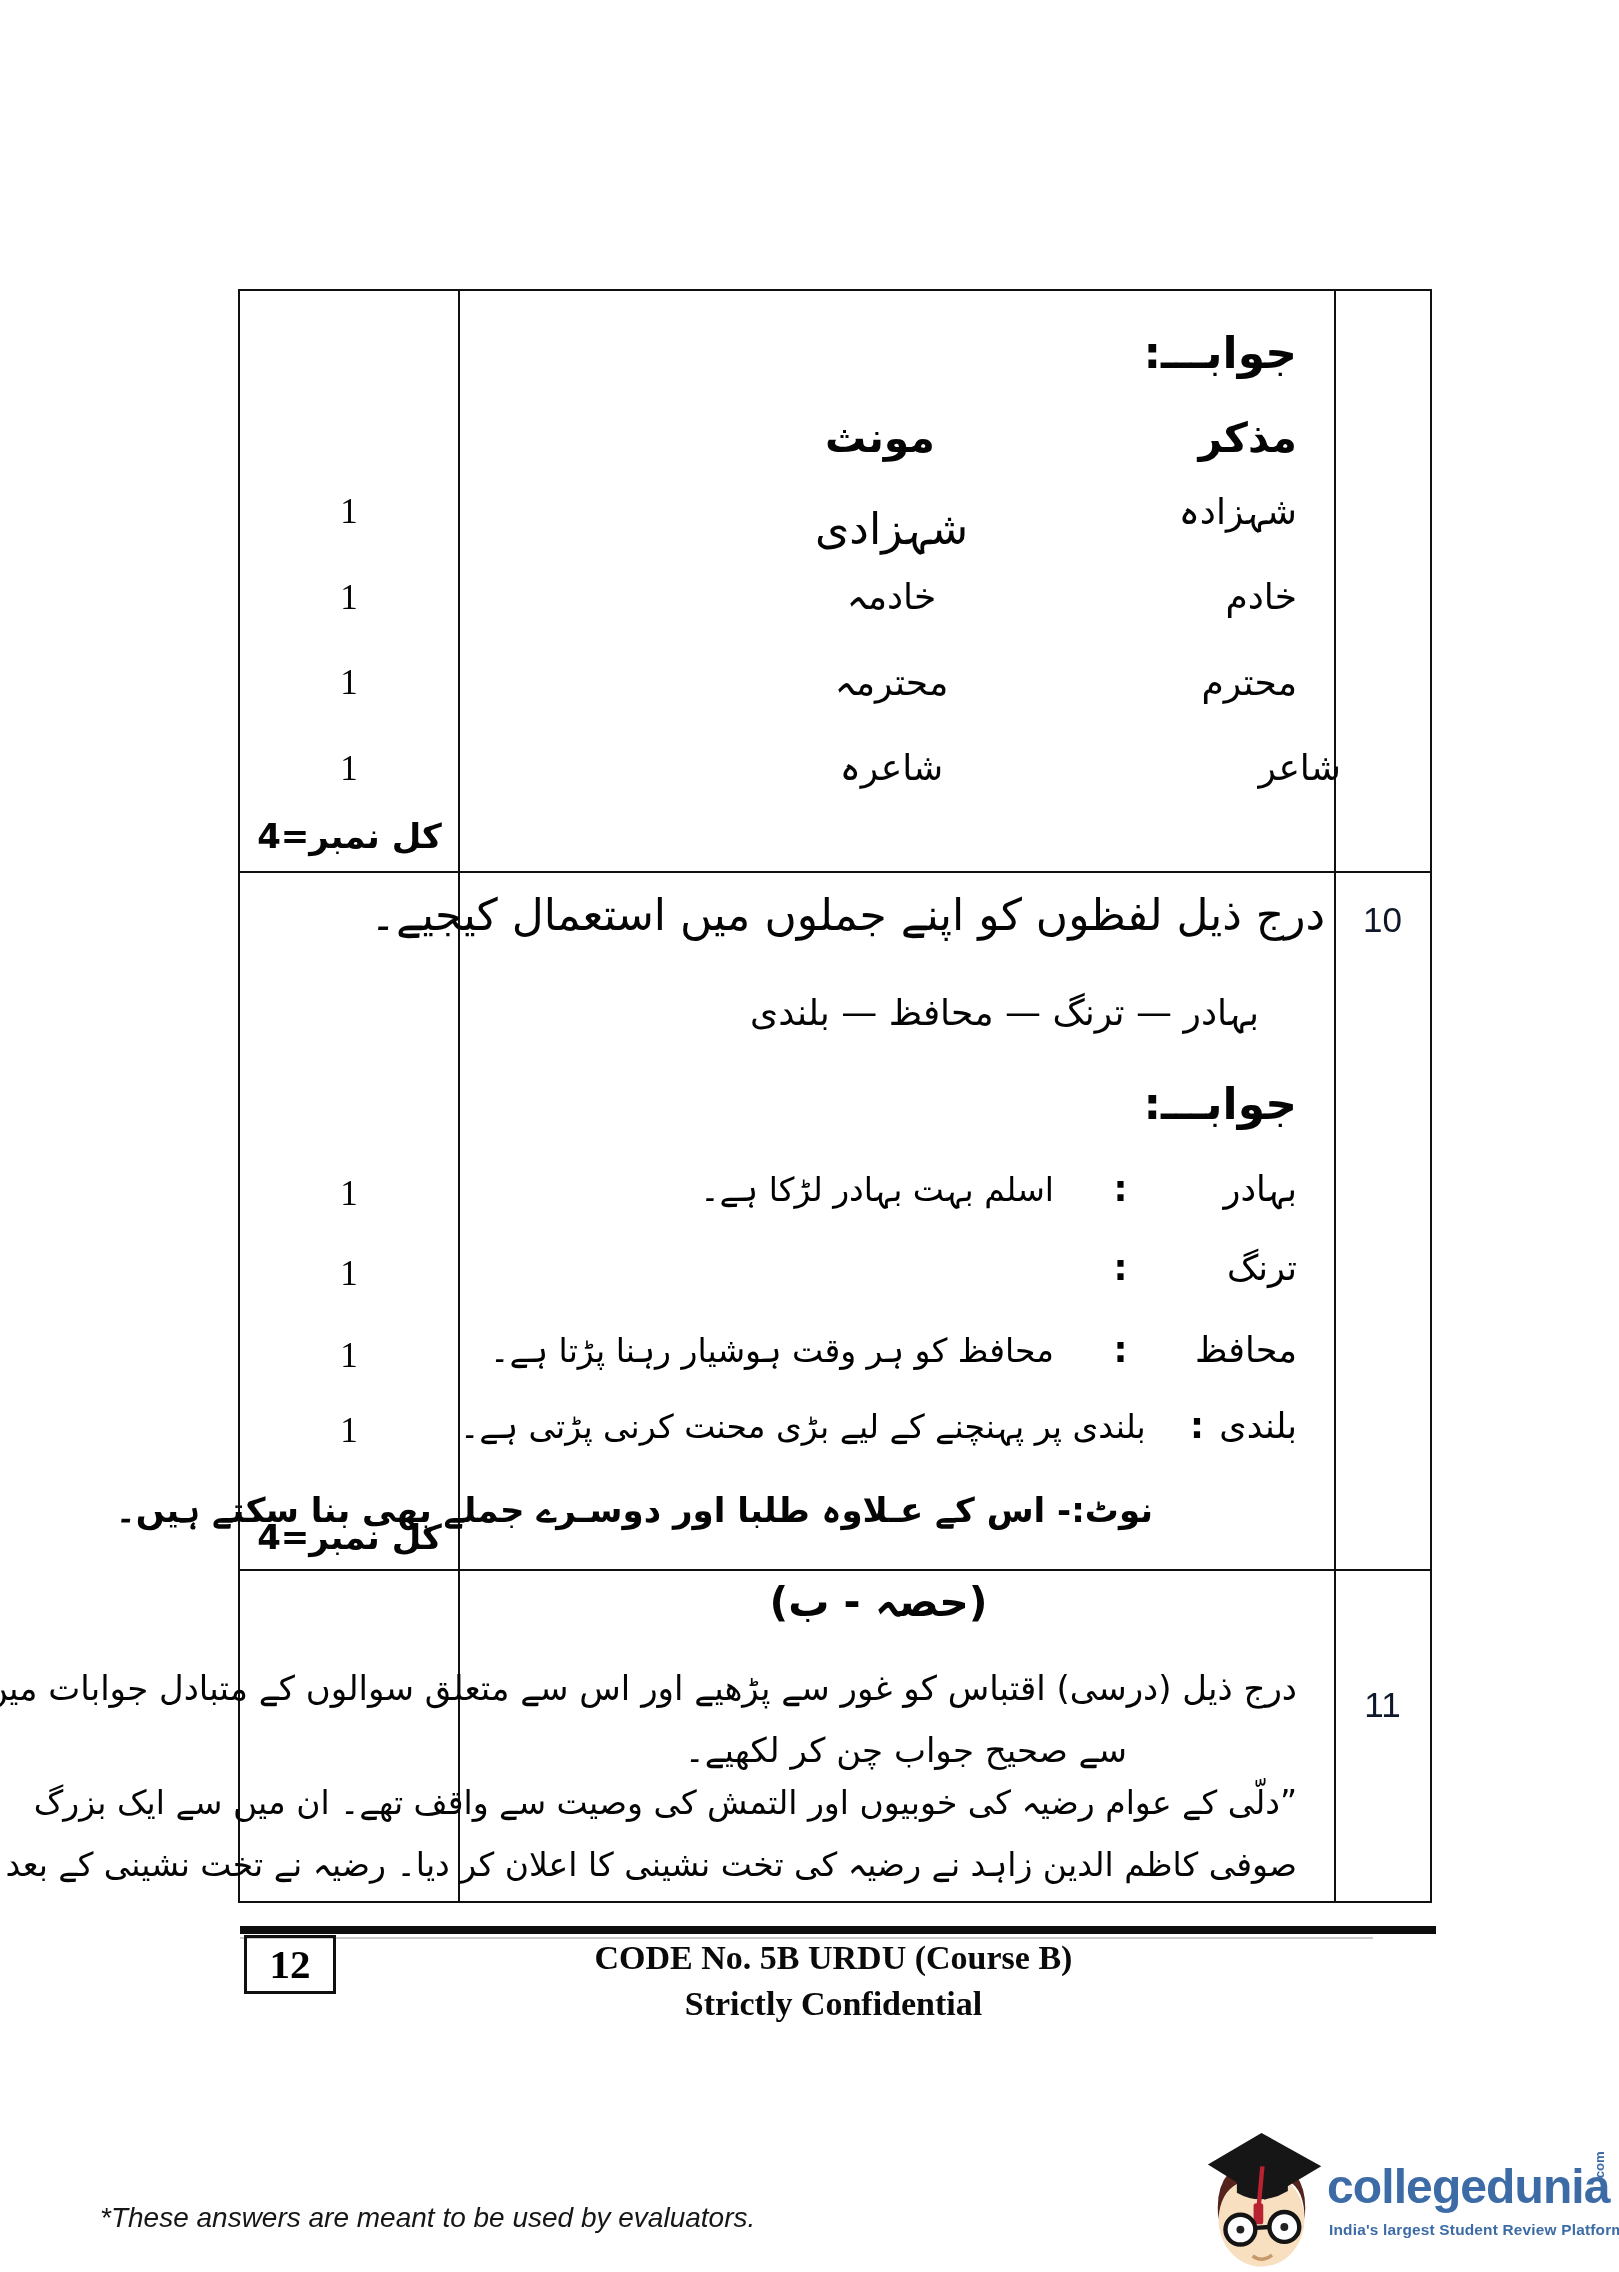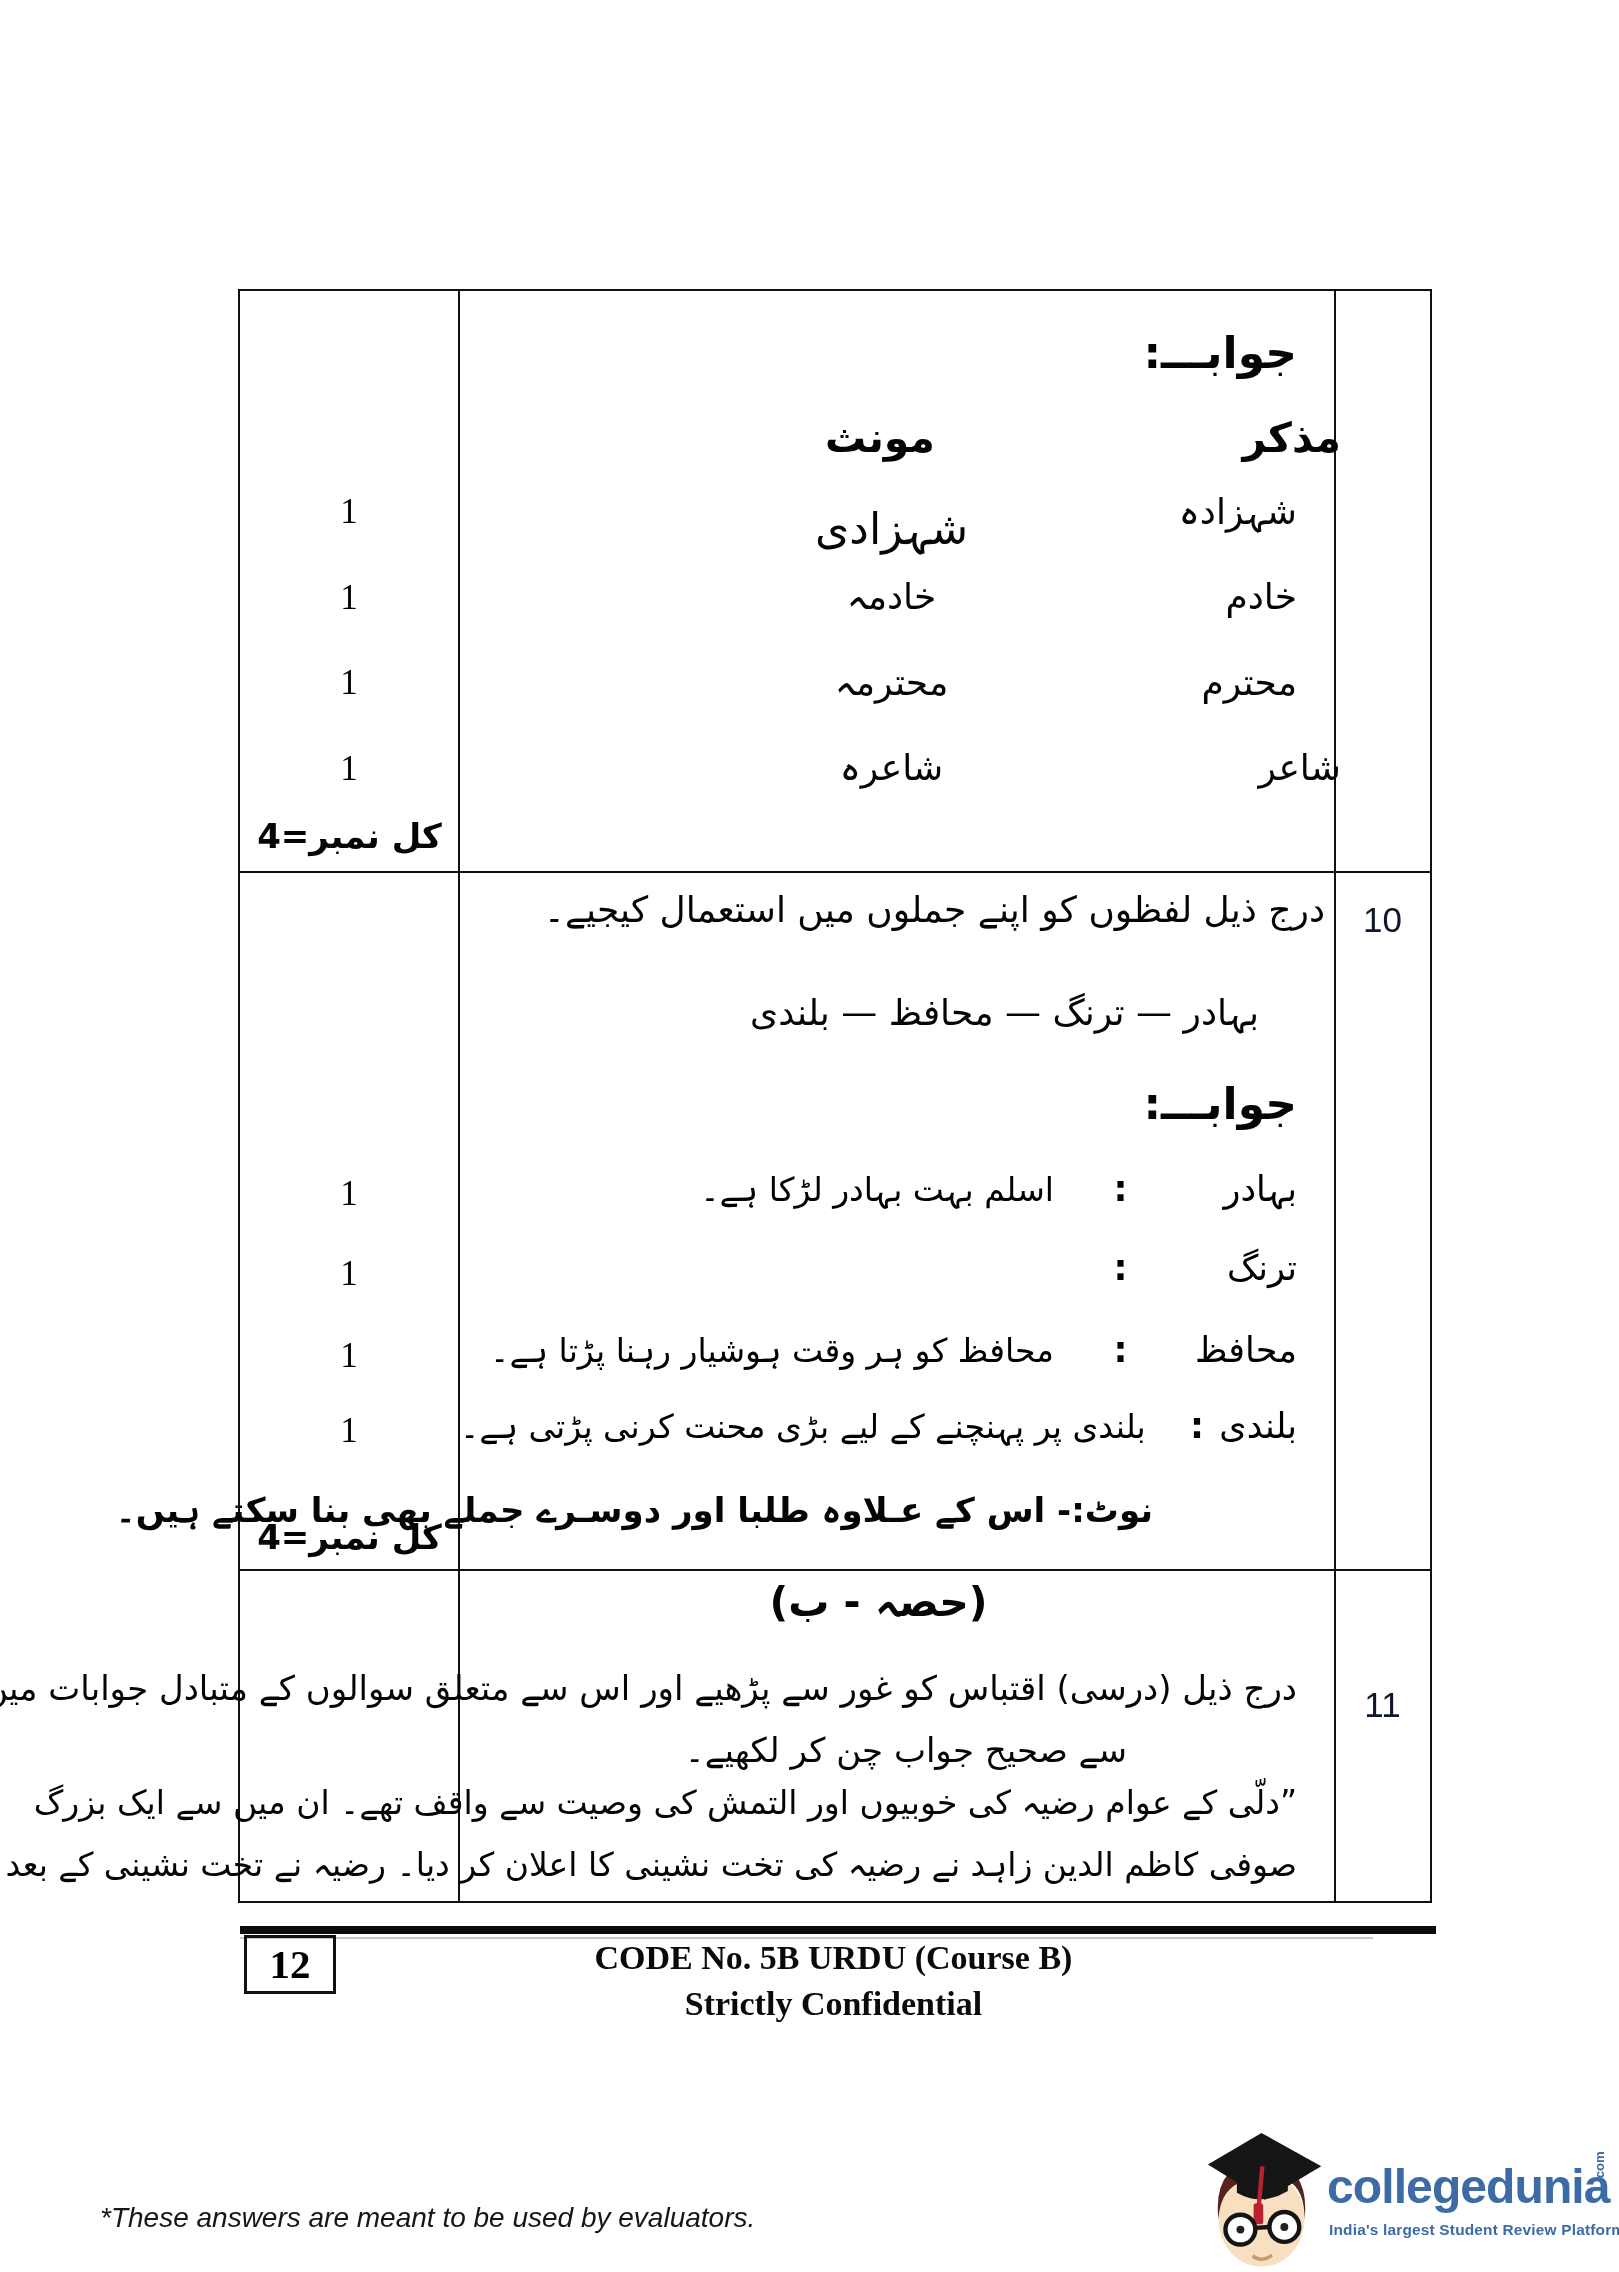--- a/index.html
+++ b/index.html
@@ -54,21 +54,21 @@
 
   <div class="exam-table">
 
     <div class="vline" style="left:218px;"></div>
     <div class="vline" style="left:1094px;"></div>
     <div class="hline" style="top:580px;"></div>
     <div class="hline" style="top:1278px;"></div>
 
     <div class="u bold" style="left:220px;width:837px;top:34px;font-size:44px;">جوابـــ:</div>
 
-    <div class="u bold" style="left:220px;width:837px;top:122px;font-size:41px;padding-left:44px;">مذکر</div>
+    <div class="u bold" style="left:220px;width:837px;top:122px;font-size:41px;">مذکر</div>
     <div class="u bold center" style="left:565px;width:150px;top:122px;font-size:41px;">مونث</div>
 
     <div class="u" style="left:220px;width:837px;top:198px;font-size:36px;">شہزادہ</div>
     <div class="u center" style="left:572px;width:159px;top:210px;font-size:44px;text-align:center;">شہزادی</div>
     <div class="mark" style="top:201px;">1</div>
 
     <div class="u" style="left:220px;width:837px;top:283px;font-size:36px;">خادم</div>
     <div class="u center" style="left:572px;width:159px;top:283px;font-size:36px;">خادمہ</div>
     <div class="mark" style="top:287px;">1</div>
 
@@ -77,21 +77,21 @@
     <div class="mark" style="top:372px;">1</div>
 
     <div class="u" style="left:220px;width:837px;top:454px;font-size:36px;padding-left:44px;">شاعر</div>
     <div class="u center" style="left:572px;width:159px;top:454px;font-size:36px;">شاعرہ</div>
     <div class="mark" style="top:458px;">1</div>
 
     <div class="u bold center" style="left:7px;width:205px;top:524px;font-size:34px;">کل نمبر=4</div>
 
     <div class="qnum" style="top:609px;">10</div>
 
-    <div class="u" style="left:220px;width:837px;top:596px;font-size:36px;padding-left:28px;">درج ذیل لفظوں کو اپنے جملوں میں استعمال کیجیے۔</div>
+    <div class="u" style="left:220px;width:837px;top:596px;font-size:44px;padding-left:28px;">درج ذیل لفظوں کو اپنے جملوں میں استعمال کیجیے۔</div>
 
     <div class="u" style="left:220px;width:799px;top:699px;font-size:36px;">بہادر — ترنگ — محافظ — بلندی</div>
 
     <div class="u bold" style="left:220px;width:837px;top:785px;font-size:44px;">جوابـــ:</div>
 
     <div class="ansrow" style="top:878px;">
       <span class="aword">بہادر</span>
       <span class="acolon">:</span>
       <span class="atext">اسلم بہت بہادر لڑکا ہے۔</span>
     </div>

